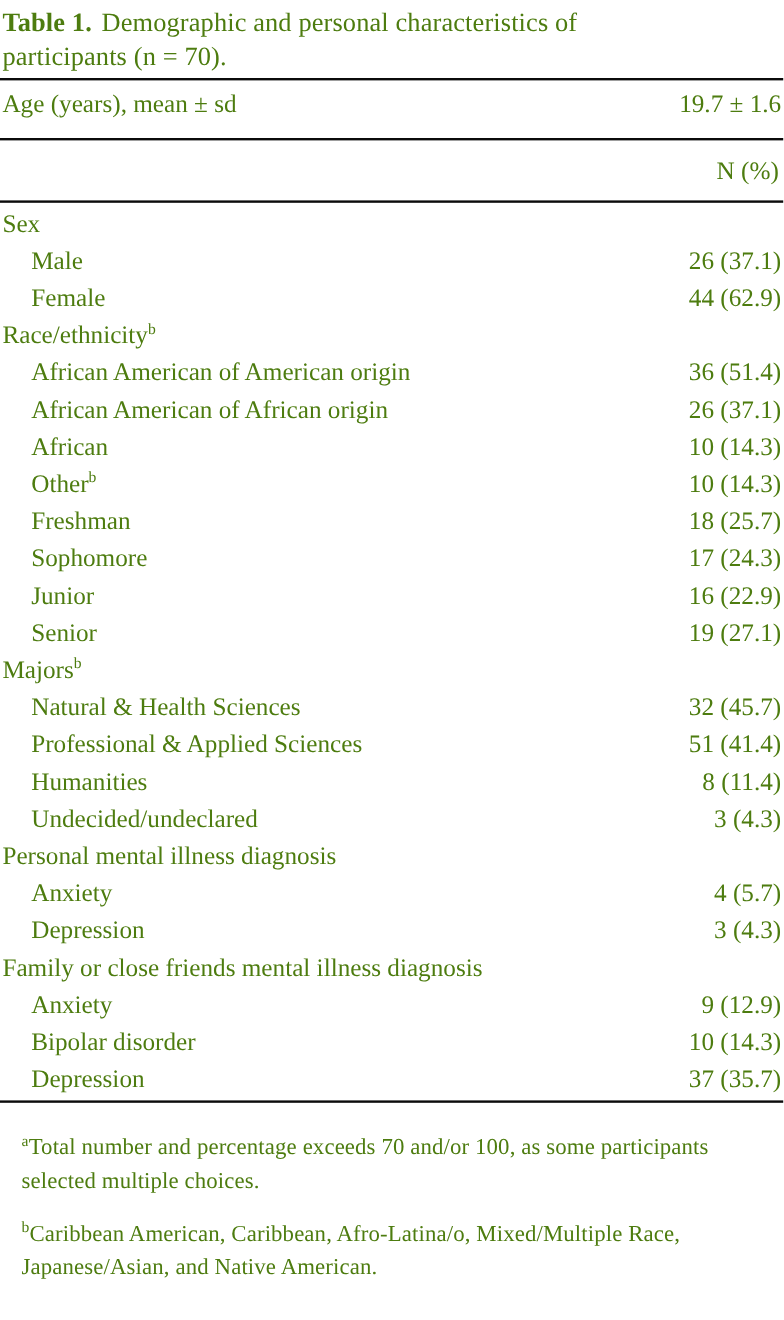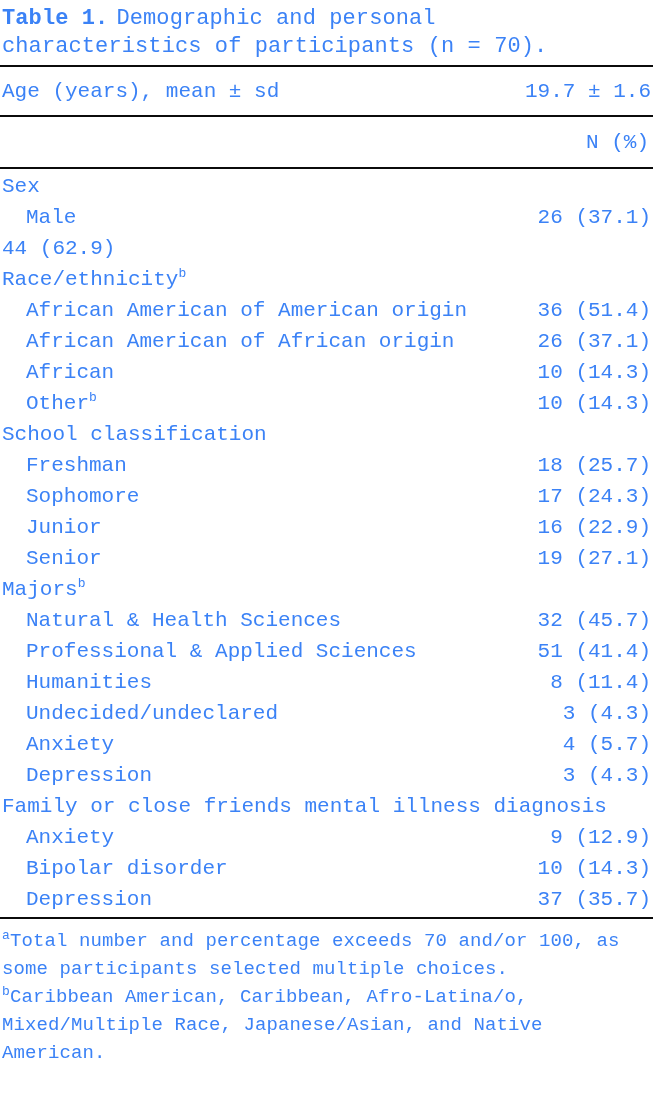--- a/index.html
+++ b/index.html
@@ -1,39 +1,39 @@
 <!DOCTYPE html>
 <html><head>
 <meta charset="utf-8">
 <style>
   html, body { margin: 0; padding: 0; background: #ffffff; }
   .page {
     width: 653px;
     height: 1100px;
     box-sizing: border-box;
     background: #ffffff;
-    color: #3b82f6;
-    font-family: Liberation Mono, monospace;
+    color: #4d7c0f;
+    font-family: Liberation Serif, serif;
     overflow: hidden;
     position: relative;
   }
   .caption {
     font-size: 22px;
     line-height: 28px;
     padding: 5px 2px 0 2px;
     max-width: 575px;
     letter-spacing: 0.1px;
   }
   .caption-label { font-weight: bold; margin-right: 8px; }
   .rule { height: 2px; background: #0b0b0b; width: 653px; }
   .rule-top { margin-top: 4px; }
   .trow {
     display: flex;
     justify-content: space-between;
-    align-items: center;
+    align-items: flex-end;
     font-size: 21px;
     padding: 16px 2px;
     box-sizing: border-box;
   }
   .age-row { height: 48px; }
   .header-row {
     height: 50px;
     display: flex;
     justify-content: flex-end;
     align-items: center;
@@ -59,21 +59,21 @@
     font-size: 13px;
     line-height: 0;
     vertical-align: super;
   }
   .footnotes {
     padding: 8px 2px 0 2px;
     font-size: 19px;
     line-height: 28px;
     letter-spacing: 0.1px;
   }
-  .footnote { margin: 0; }
+  .footnote { margin: 16px; }
 </style>
 </head>
 <body>
 
 <div class="page">
 
   <div class="caption">
     <span class="caption-label">Table 1.</span><span>Demographic and personal characteristics of participants (n = 70).</span>
   </div>
 
@@ -95,20 +95,21 @@
   <div class="tbody" id="table-body">
       <div class="body-row">
         <span class="label">Sex</span>
         <span class="value"></span>
       </div>
       <div class="body-row">
         <span class="label indent">Male</span>
         <span class="value">26 (37.1)</span>
       </div>
       <div class="body-row">
+        <span class="label indent">Female</span>
         <span class="value">44 (62.9)</span>
       </div>
       <div class="body-row">
         <span class="label">Race/ethnicity<sup>b</sup></span>
         <span class="value"></span>
       </div>
       <div class="body-row">
         <span class="label indent">African American of American origin</span>
         <span class="value">36 (51.4)</span>
       </div>
@@ -118,24 +119,20 @@
       </div>
       <div class="body-row">
         <span class="label indent">African</span>
         <span class="value">10 (14.3)</span>
       </div>
       <div class="body-row">
         <span class="label indent">Other<sup>b</sup></span>
         <span class="value">10 (14.3)</span>
       </div>
       <div class="body-row">
-        <span class="label">School classification</span>
-        <span class="value"></span>
-      </div>
-      <div class="body-row">
         <span class="label indent">Freshman</span>
         <span class="value">18 (25.7)</span>
       </div>
       <div class="body-row">
         <span class="label indent">Sophomore</span>
         <span class="value">17 (24.3)</span>
       </div>
       <div class="body-row">
         <span class="label indent">Junior</span>
         <span class="value">16 (22.9)</span>
@@ -156,20 +153,24 @@
         <span class="label indent">Professional &amp; Applied Sciences</span>
         <span class="value">51 (41.4)</span>
       </div>
       <div class="body-row">
         <span class="label indent">Humanities</span>
         <span class="value">8 (11.4)</span>
       </div>
       <div class="body-row">
         <span class="label indent">Undecided/undeclared</span>
         <span class="value">3 (4.3)</span>
+      </div>
+      <div class="body-row">
+        <span class="label">Personal mental illness diagnosis</span>
+        <span class="value"></span>
       </div>
       <div class="body-row">
         <span class="label indent">Anxiety</span>
         <span class="value">4 (5.7)</span>
       </div>
       <div class="body-row">
         <span class="label indent">Depression</span>
         <span class="value">3 (4.3)</span>
       </div>
       <div class="body-row">

